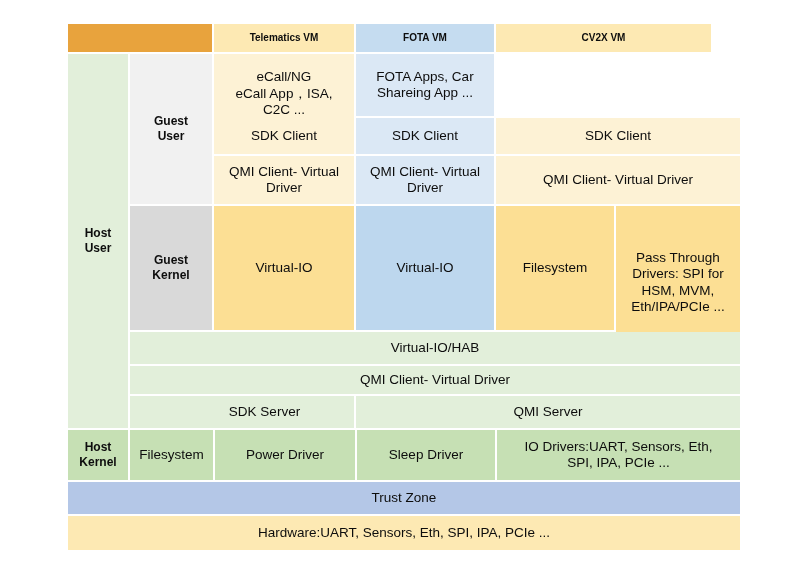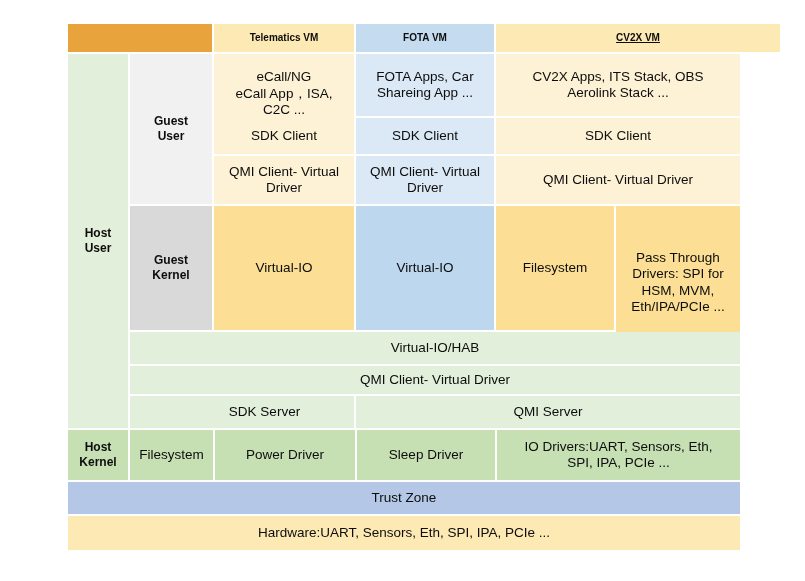--- a/index.html
+++ b/index.html
@@ -53,40 +53,38 @@
 <body>
 
 <div id="diagram">
 
   <div class="cell c-orange" style="left:68px; top:24px; width:144px; height:28px;"></div>
 
   <div class="cell c-lightyel hdr" style="left:214px; top:24px; width:140px; height:28px;">Telematics VM</div>
 
   <div class="cell c-blue hdr" style="left:356px; top:24px; width:138px; height:28px;">FOTA VM</div>
 
-  <div class="cell c-lightyel hdr" style="left:496px; top:24px; width:284px; height:28px;text-decoration:underline;">CV2X VM</div>
+  <div class="cell c-lightyel hdr" style="left:496px; top:24px; width:215px; height:28px;">CV2X VM</div>
 
   <div class="cell c-greenpale lbl" style="left:68px; top:54px; width:60px; height:374px;">Host
 User</div>
 
   <div class="cell c-grayl lbl" style="left:130px; top:54px; width:82px; height:150px;">Guest
 User</div>
 
   <div class="cell c-graym lbl" style="left:130px; top:206px; width:82px; height:124px;">Guest
 Kernel</div>
 
   <div class="cell c-cream" style="left:214px; top:54px; width:140px; height:80px;">eCall/NG
 eCall App，ISA,
 C2C ...</div>
 
   <div class="cell c-bluelight" style="left:356px; top:54px; width:138px; height:62px;">FOTA Apps, Car
 Shareing App ...</div>
 
-  <div class="cell c-cream" style="left:496px; top:54px; width:244px; height:62px;">CV2X Apps, ITS Stack, OBS
-Aerolink Stack ...</div>
 
   <div class="cell c-cream" style="left:214px; top:118px; width:140px; height:36px;">SDK Client</div>
 
   <div class="cell c-bluelight" style="left:356px; top:118px; width:138px; height:36px;">SDK Client</div>
 
   <div class="cell c-cream" style="left:496px; top:118px; width:244px; height:36px;">SDK Client</div>
 
   <div class="cell c-cream" style="left:214px; top:156px; width:140px; height:48px;">QMI Client- Virtual
 Driver</div>
 

